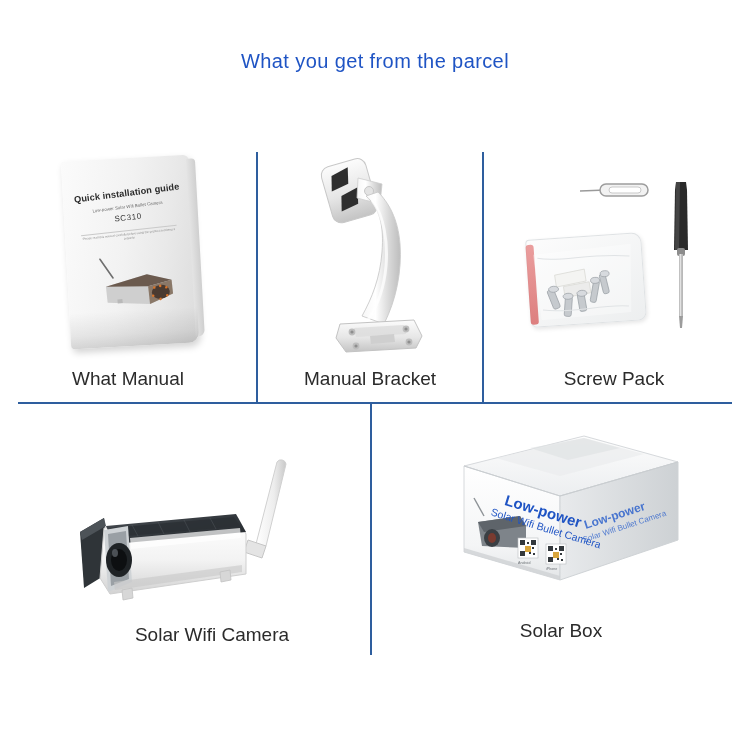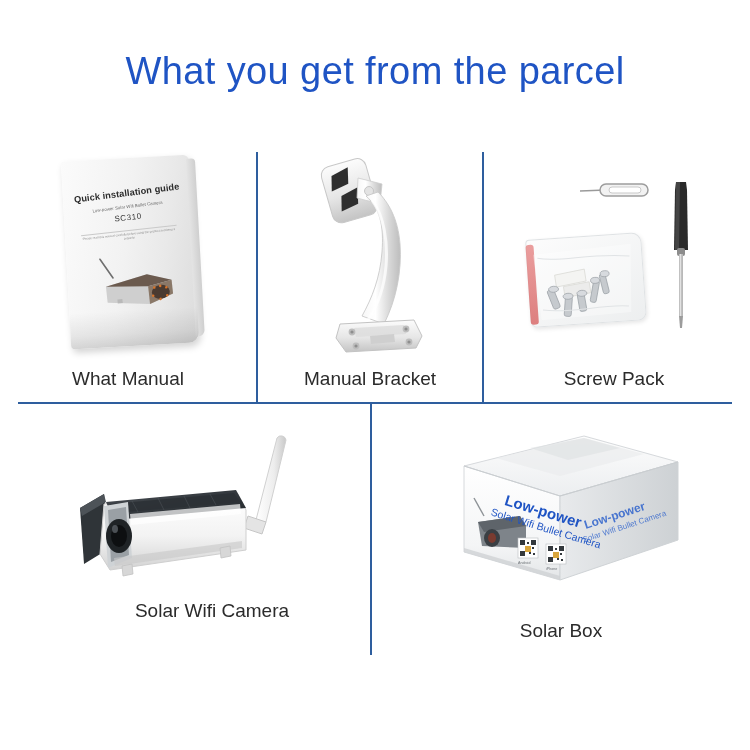--- a/index.html
+++ b/index.html
@@ -9,21 +9,21 @@
     font-family:"Liberation Sans", sans-serif;
     overflow:hidden;
     position:relative;
   }
   .page{position:relative;width:750px;height:750px;}
 
   
   .title{
     position:absolute;top:50px;left:0;width:750px;
     text-align:center;
-    font-size:38px;
+    font-size:20px;
     letter-spacing:.4px;
     color:#1f54c4;
     font-weight:400;
   }
 
   
   .hline{
     position:absolute;left:18px;top:402px;width:714px;height:2px;
     background:#2e5e9e;
   }
@@ -36,21 +36,21 @@
   .cell{position:absolute;}
   .cell .stage{position:absolute;left:0;top:0;width:100%;}
   .caption{
     position:absolute;width:100%;text-align:center;
     font-size:19px;color:#2b2b2b;
   }
 
   .c1{left:0;top:150px;width:256px;height:250px;}
   .c2{left:258px;top:150px;width:224px;height:250px;}
   .c3{left:484px;top:150px;width:260px;height:250px;}
-  .c4{left:0;top:384px;width:424px;height:252px;}
+  .c4{left:0;top:408px;width:424px;height:252px;}
   .c5{left:372px;top:404px;width:378px;height:252px;}
 
   .c1 .caption,.c2 .caption,.c3 .caption{top:218px;}
   .c4 .caption,.c5 .caption{top:216px;}
 
   
   .manual-wrap{position:absolute;left:58px;top:8px;width:150px;height:195px;}
   .manual{
     position:absolute;left:8px;top:0;width:128px;height:188px;
     background:linear-gradient(100deg,#fbfbfb 0%,#f2f2f2 46%,#e9e9e9 72%,#dcdcdc 100%);

